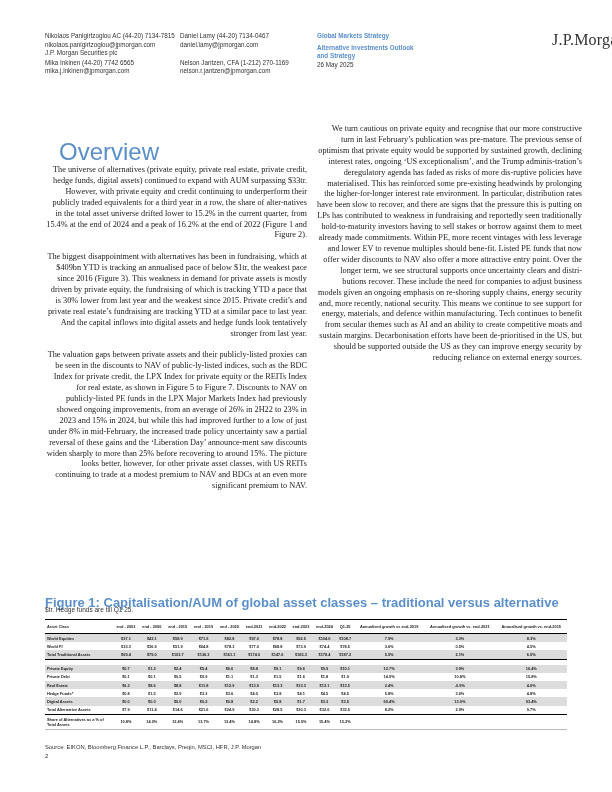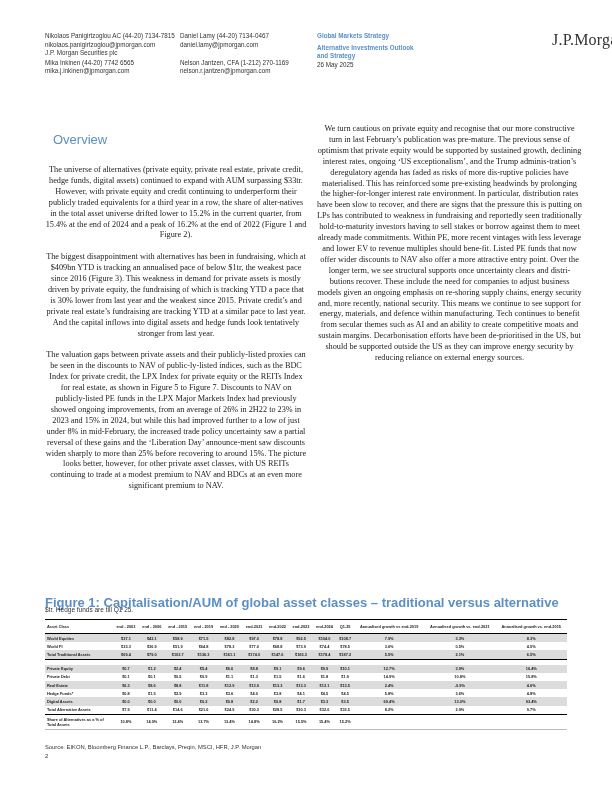--- a/index.html
+++ b/index.html
@@ -5,22 +5,22 @@
   html, body { margin: 0; padding: 0; background: #fff; }
   body { width: 612px; height: 792px; position: relative; overflow: hidden; font-family: "Liberation Serif", serif; color: #222; }
   .hdr { position: absolute; top: 32px; font-family: "Liberation Sans", sans-serif; font-size: 6.3px; line-height: 8.6px; color: #333; }
   .hdr div { white-space: nowrap; }
   .hdr .gap { height: 1px; }
   #hdr-a { left: 45px; }
   #hdr-b { left: 180px; }
   #hdr-c { left: 317px; color: #5b8fc7; font-weight: bold; }
   #hdr-c .date { color: #333; font-weight: normal; }
   #logo { position: absolute; left: 516px; top: 31px; font-family: "Liberation Serif", serif; font-size: 16px; color: #333; letter-spacing: 0.2px; margin-left: 36px; }
-  #section-title { position: absolute; left: 45px; top: 124px; font-family: "Liberation Sans", sans-serif; font-size: 13px; color: #5b8fc7; margin: 8px; font-weight: normal; }
-  .col { position: absolute; font-size: 8.25px; line-height: 10.9px; text-align: center; }
+  #section-title { position: absolute; left: 45px; top: 124px; font-family: "Liberation Sans", sans-serif; font-size: 24px; color: #5b8fc7; margin: 14px; font-weight: normal; }
+  .col { position: absolute; font-size: 8.25px; line-height: 10.9px; text-align: right; }
   .col p { margin: 0 0 10.9px 0; }
   #col-left { left: 45px; top: 165px; width: 262px; }
   #col-right { left: 317px; top: 124px; width: 265px; }
   #fig-title { position: absolute; left: 45px; top: 595px; font-family: "Liberation Sans", sans-serif; font-size: 13px; color: #5b8fc7; font-weight: bold; white-space: nowrap; }
   #fig-sub { position: absolute; left: 45px; top: 606px; font-family: "Liberation Sans", sans-serif; font-size: 6.5px; color: #333; }
   #fig-table { position: absolute; left: 45px; top: 619px; width: 522px; border-collapse: collapse; font-family: "Liberation Sans", sans-serif; font-size: 3.9px; color: #222; }
   #fig-table th, #fig-table td { padding: 0 2px; height: 8.2px; text-align: center; font-weight: bold; }
   #fig-table th { border-top: 1.2px solid #000; border-bottom: 1.2px solid #000; height: 13px; }
   #fig-table th:first-child, #fig-table td:first-child { text-align: left; width: 64px; }
   #fig-table tr.shade td { background: #dcdcdc; }

